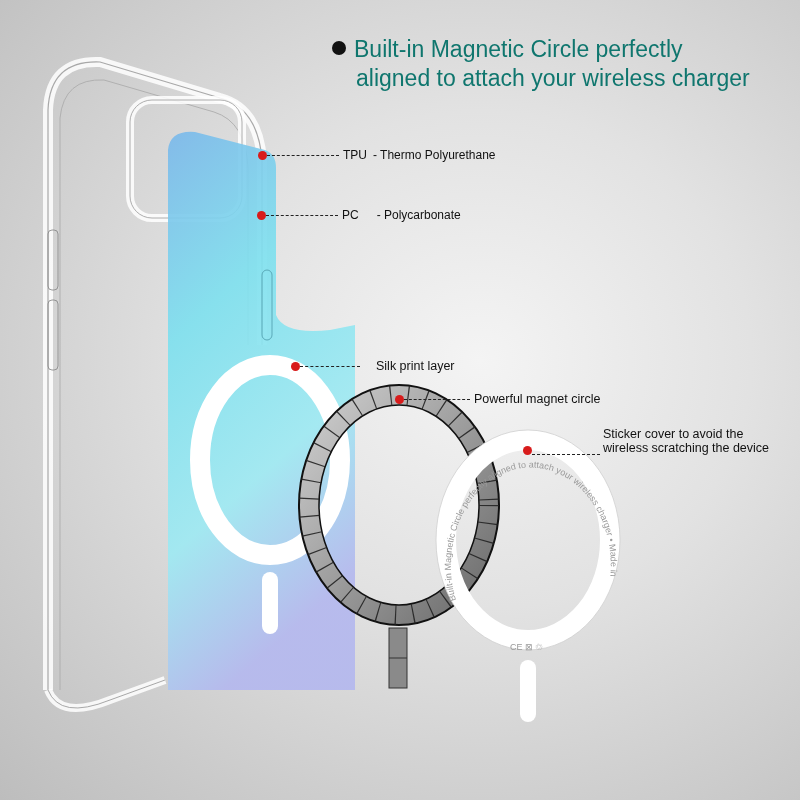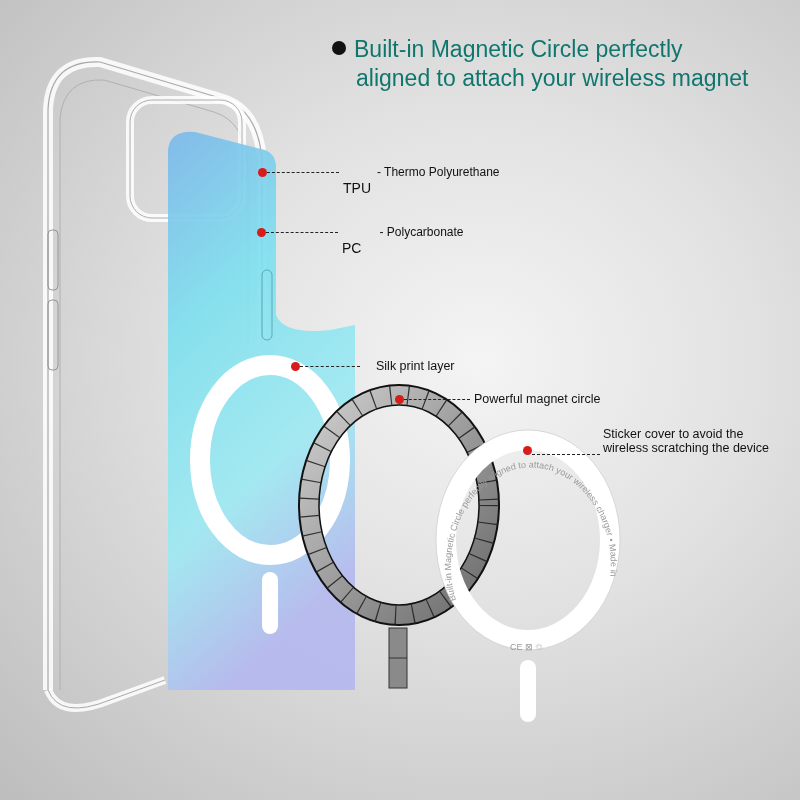--- a/index.html
+++ b/index.html
@@ -8,21 +8,21 @@
       background: radial-gradient(ellipse at 60% 45%, #f4f4f4 0%, #e2e2e2 40%, #bdbdbd 100%);
       font-family: "Liberation Sans", sans-serif;
     }
     .abs { position: absolute; }
     .headline { left: 332px; top: 35px; font-size: 23px; line-height: 29px; color: #0f766e; }
     .headline .bullet { display: inline-block; width: 14px; height: 14px; border-radius: 50%; background: #111; margin-right: 8px; vertical-align: 2px; }
     .headline .line2 { padding-left: 24px; }
     .callout { display: flex; align-items: center; white-space: nowrap; color: #111; }
     .dot { width: 9px; height: 9px; border-radius: 50%; background: #d81b1b; flex: none; }
     .dash { border-top: 1.5px dashed #222; height: 0; flex: none; }
-    .big { font-size: 14px; margin-top: 32px; }
+    .big { font-size: 12px; }
     .small { font-size: 12px; }
     .lbl { font-size: 12.5px; }
     .lbl2 { font-size: 12.5px; line-height: 14px; }
     svg { position: absolute; left: 0; top: 0; }
   </style>
 </head>
 <body>
 
 <svg width="800" height="800" viewBox="0 0 800 800">
   <defs>
@@ -72,21 +72,21 @@
     <text font-family="Liberation Sans, sans-serif" font-size="9" fill="#9a9a9a">
       <textPath href="#stickerPath">Built-in Magnetic Circle perfectly aligned to attach your wireless charger • Made in China •</textPath>
     </text>
     <text x="510" y="650" font-size="9" fill="#999" font-family="Liberation Sans, sans-serif">CE  ⊠  ♲</text>
     <rect x="520" y="660" width="16" height="62" rx="8" fill="#ffffff"></rect>
   </g>
 </svg>
 
 <div class="abs headline">
   <div><span class="bullet"></span><span>Built-in Magnetic Circle perfectly</span></div>
-  <div class="line2">aligned to attach your wireless magnet</div>
+  <div class="line2">aligned to attach your wireless charger</div>
 </div>
 
 <div class="abs callout" style="left:258px; top:148px;">
   <span class="dot"></span>
   <span class="dash" style="width:72px;"></span>
   <span class="big" style="margin-left:4px;">TPU</span>
   <span class="small" style="margin-left:6px;">- Thermo Polyurethane</span>
 </div>
 
 <div class="abs callout" style="left:257px; top:208px;">

